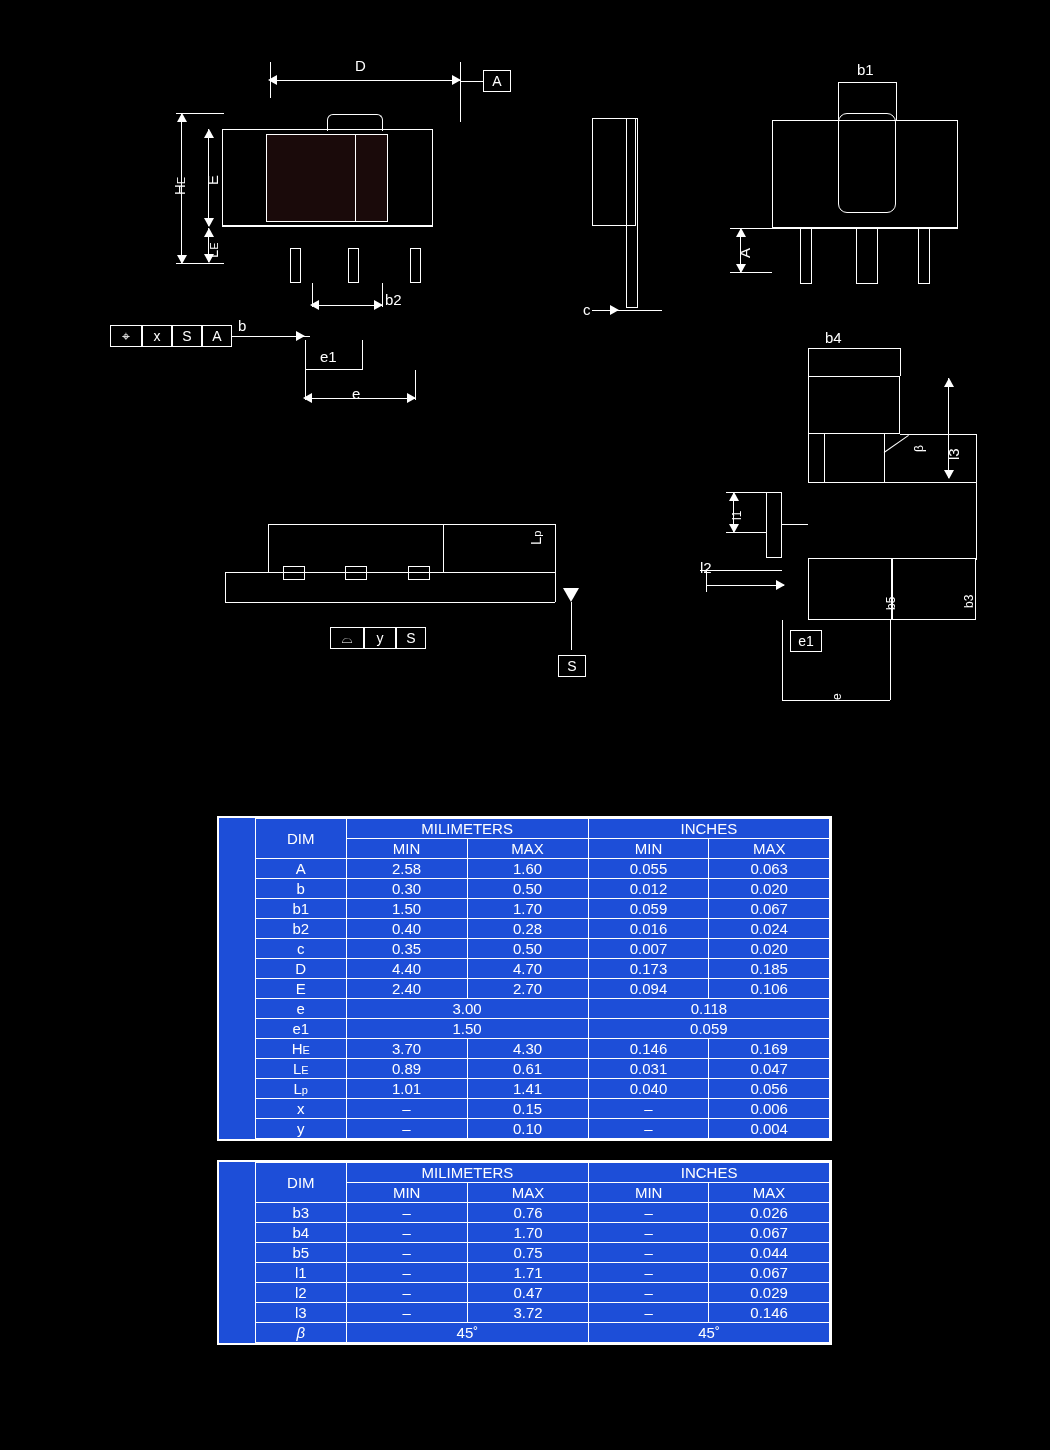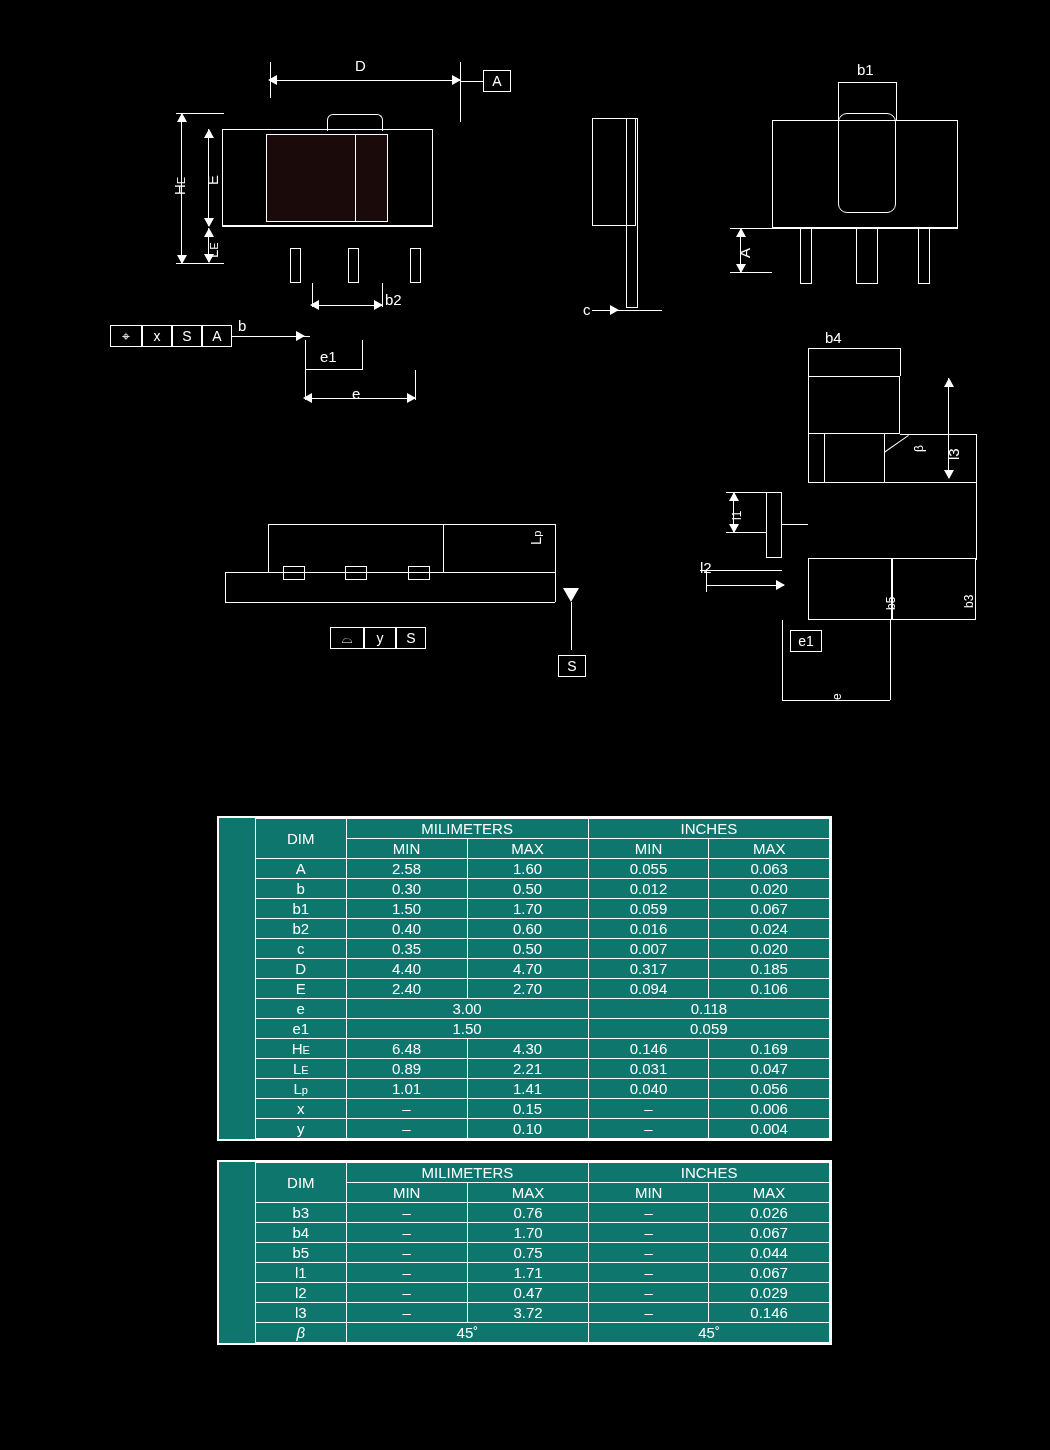--- a/index.html
+++ b/index.html
@@ -73,21 +73,21 @@
     width: 0; height: 0;
     border-left: 8px solid transparent;
     border-right: 8px solid transparent;
     border-top: 14px solid #ffffff;
   }
   
   .tblwrap {
     position: absolute;
     border: 2px solid #ffffff;
     box-sizing: border-box;
-    background: #0f766e;
+    background: #1d4ed8;
     padding-left: 36px;
   }
   table.dim {
     border-collapse: collapse;
     width: 100%;
     color: #ffffff;
     font-size: 15px;
     font-family: "Liberation Sans", sans-serif;
   }
   table.dim td, table.dim th {
@@ -315,36 +315,36 @@
         <tr>
           <td><span>b1</span><span class="sub"></span></td>
           <td>1.50</td>
           <td>1.70</td>
           <td>0.059</td>
           <td>0.067</td>
         </tr>
         <tr>
           <td><span>b2</span><span class="sub"></span></td>
           <td>0.40</td>
-          <td>0.60</td>
+          <td>0.28</td>
           <td>0.016</td>
           <td>0.024</td>
         </tr>
         <tr>
           <td><span>c</span><span class="sub"></span></td>
           <td>0.35</td>
           <td>0.50</td>
           <td>0.007</td>
           <td>0.020</td>
         </tr>
         <tr>
           <td><span>D</span><span class="sub"></span></td>
           <td>4.40</td>
           <td>4.70</td>
-          <td>0.317</td>
+          <td>0.173</td>
           <td>0.185</td>
         </tr>
         <tr>
           <td><span>E</span><span class="sub"></span></td>
           <td>2.40</td>
           <td>2.70</td>
           <td>0.094</td>
           <td>0.106</td>
         </tr>
         <tr>
@@ -352,29 +352,29 @@
           <td colspan="2">3.00</td>
           <td colspan="2">0.118</td>
         </tr>
         <tr>
           <td>e1</td>
           <td colspan="2">1.50</td>
           <td colspan="2">0.059</td>
         </tr>
         <tr>
           <td><span>H</span><span class="sub">E</span></td>
-          <td>6.48</td>
+          <td>3.70</td>
           <td>4.30</td>
           <td>0.146</td>
           <td>0.169</td>
         </tr>
         <tr>
           <td><span>L</span><span class="sub">E</span></td>
           <td>0.89</td>
-          <td>2.21</td>
+          <td>0.61</td>
           <td>0.031</td>
           <td>0.047</td>
         </tr>
         <tr>
           <td><span>L</span><span class="sub">p</span></td>
           <td>1.01</td>
           <td>1.41</td>
           <td>0.040</td>
           <td>0.056</td>
         </tr>

